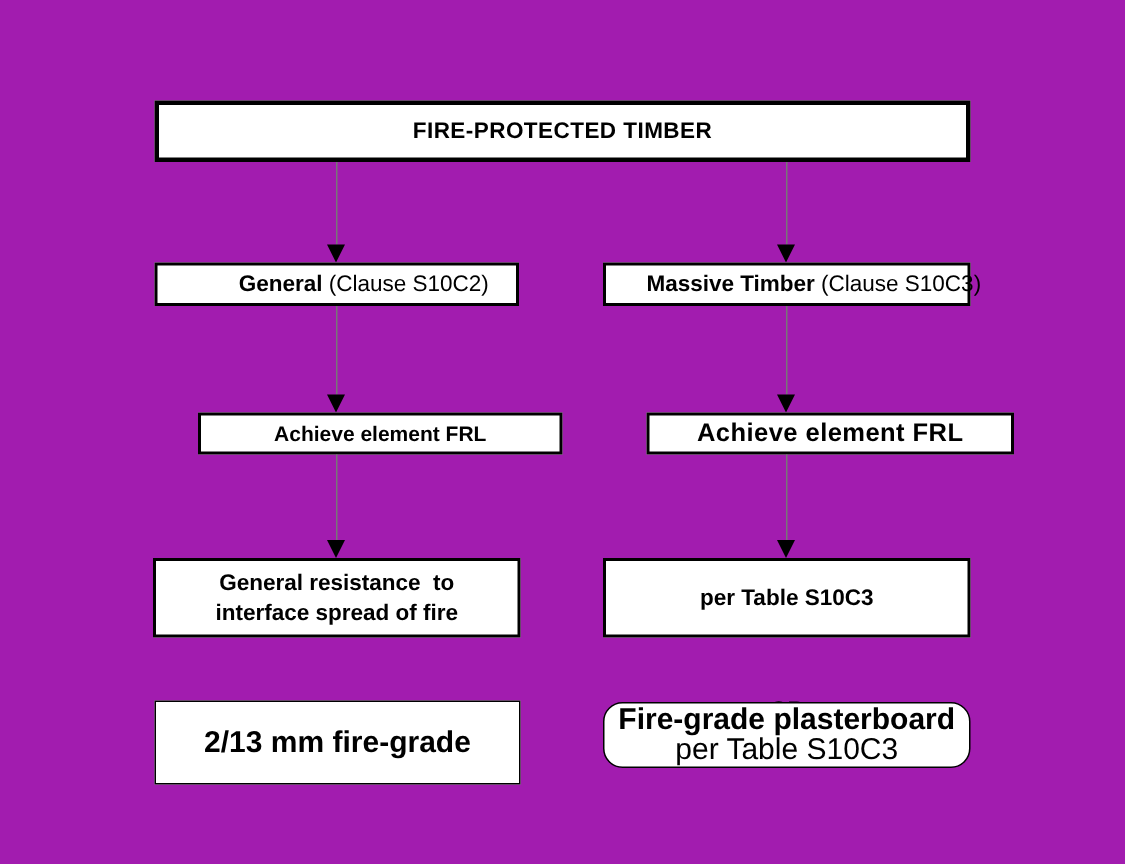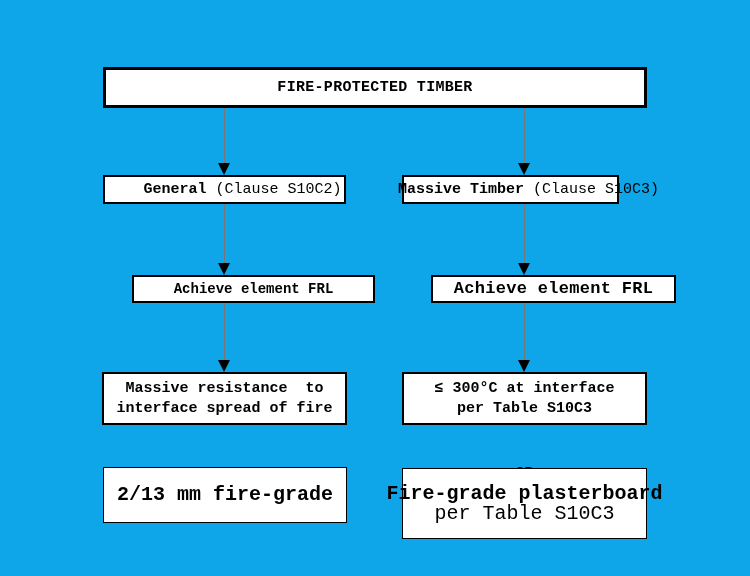--- a/index.html
+++ b/index.html
@@ -6,23 +6,22 @@
     margin: 0;
     padding: 0;
     background: #ffffff;
     font-family: "Liberation Sans", sans-serif;
     color: #000000;
   }
   .canvas {
     position: relative;
     width: 750px;
     height: 576px;
-    background: #0ea5e9;
+    background: #a21caf;
     overflow: hidden;
-    font-family: Liberation Mono, monospace;
   }
   .box {
     position: absolute;
     box-sizing: border-box;
     background: #ffffff;
     border: 2px solid #000000;
     display: flex;
     flex-direction: column;
     align-items: center;
     justify-content: center;
@@ -37,21 +36,21 @@
     left: 103px; top: 67px; width: 544px; height: 41px;
     border-width: 3px;
     font-weight: bold;
     font-size: 15px;
     letter-spacing: 0.3px;
   }
 
   
   .box-branch { top: 175px; height: 29px; font-size: 15px; padding-left: 36px; }
   .box-branch-left  { left: 103px; width: 243px; }
-  .box-branch-right { left: 402px; width: 217px; }
+  .box-branch-right { left: 402px; width: 245px; }
 
   
   .box-frl { top: 275px; height: 28px; font-weight: bold; margin-left: 29px; }
   .box-frl-left  { left: 103px; width: 243px; font-size: 14px; }
   .box-frl-right { left: 402px; width: 245px; font-size: 17px; letter-spacing: 0.3px; }
 
   
   .box-req { top: 372px; height: 53px; font-weight: bold; font-size: 15px; line-height: 20px; }
   .box-req-left  { left: 102px; width: 245px; }
   .box-req-right { left: 402px; width: 245px; }
@@ -62,21 +61,21 @@
     top: 464px; height: 18px;
     display: flex; align-items: center; justify-content: center;
     font-weight: bold; font-size: 15px;
   }
   .or-left  { left: 103px; width: 243px; }
   .or-right { left: 402px; width: 245px; }
 
   
   .box-alt { font-size: 20px; line-height: 20px; border-width: 1.5px; }
   .box-alt-left  { left: 103px; top: 467px; width: 244px; height: 56px; font-weight: bold; }
-  .box-alt-right { left: 402px; top: 468px; width: 245px; height: 71px; }
+  .box-alt-right { left: 402px; top: 468px; width: 245px; height: 44px; border-radius: 13px; }
   .box-alt-right .line1 { font-weight: bold; }
 
   
   .arrow {
     position: absolute;
     width: 12px;
     display: flex;
     flex-direction: column;
     align-items: center;
   }
@@ -141,25 +140,24 @@
   <div class="arrow arrow-c1 arrow-r3">
     <div class="shaft"></div>
     <div class="head"></div>
   </div>
   <div class="arrow arrow-c2 arrow-r3">
     <div class="shaft"></div>
     <div class="head"></div>
   </div>
 
   <div class="box box-req box-req-left">
-    <span class="line">Massive resistance  to</span>
+    <span class="line">General resistance  to</span>
     <span class="line">interface spread of fire</span>
   </div>
   <div class="box box-req box-req-right">
-    <span class="line">≤ 300°C at interface</span>
     <span class="line">per Table S10C3</span>
   </div>
 
   <div class="or-label or-left">OR</div>
   <div class="or-label or-right">OR</div>
 
   <div class="box box-alt box-alt-left">
     <span class="line line1">2/13 mm fire-grade</span>
   </div>
   <div class="box box-alt box-alt-right">

